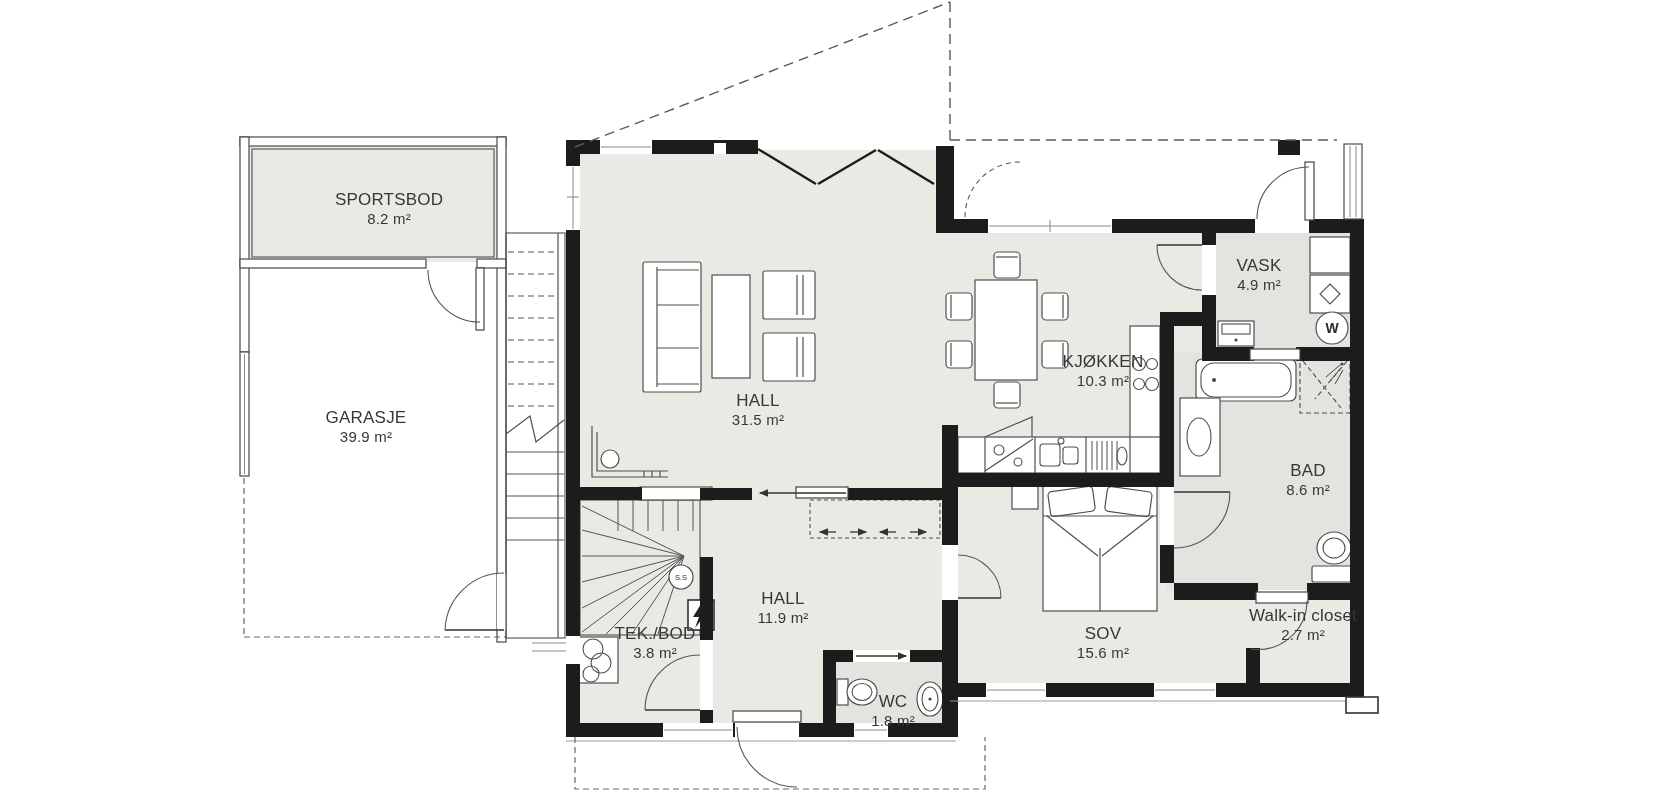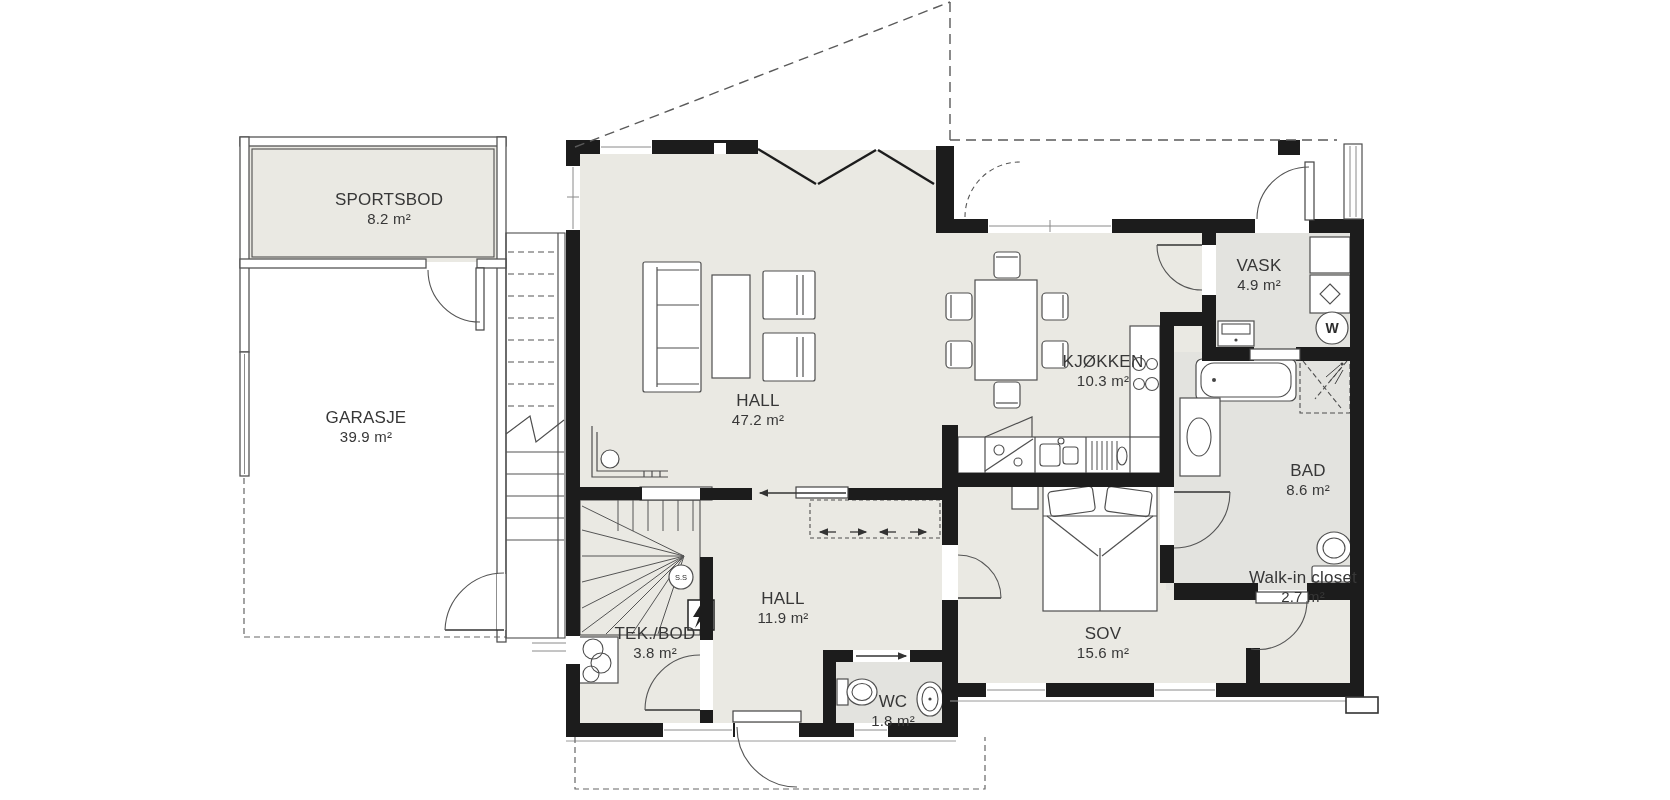--- a/index.html
+++ b/index.html
@@ -453,21 +453,21 @@
 <div class="room-label" style="left:389px;top:190px">
   <span class="rn">SPORTSBOD</span>
   <span class="ra">8.2 m²</span>
 </div>
 <div class="room-label" style="left:366px;top:408px">
   <span class="rn">GARASJE</span>
   <span class="ra">39.9 m²</span>
 </div>
 <div class="room-label" style="left:758px;top:391px">
   <span class="rn">HALL</span>
-  <span class="ra">47.2 m²</span>
+  <span class="ra">31.5 m²</span>
 </div>
 <div class="room-label" style="left:1103px;top:352px">
   <span class="rn">KJØKKEN</span>
   <span class="ra">10.3 m²</span>
 </div>
 <div class="room-label" style="left:1259px;top:256px">
   <span class="rn">VASK</span>
   <span class="ra">4.9 m²</span>
 </div>
 <div class="room-label" style="left:1308px;top:461px">
@@ -483,17 +483,17 @@
   <span class="ra">3.8 m²</span>
 </div>
 <div class="room-label" style="left:893px;top:692px">
   <span class="rn">WC</span>
   <span class="ra">1.8 m²</span>
 </div>
 <div class="room-label" style="left:1103px;top:624px">
   <span class="rn">SOV</span>
   <span class="ra">15.6 m²</span>
 </div>
-<div class="room-label" style="left:1303px;top:568px">
+<div class="room-label" style="left:1303px;top:606px">
   <span class="rn">Walk-in closet</span>
   <span class="ra">2.7 m²</span>
 </div>
 </div>
 
 </body></html>

